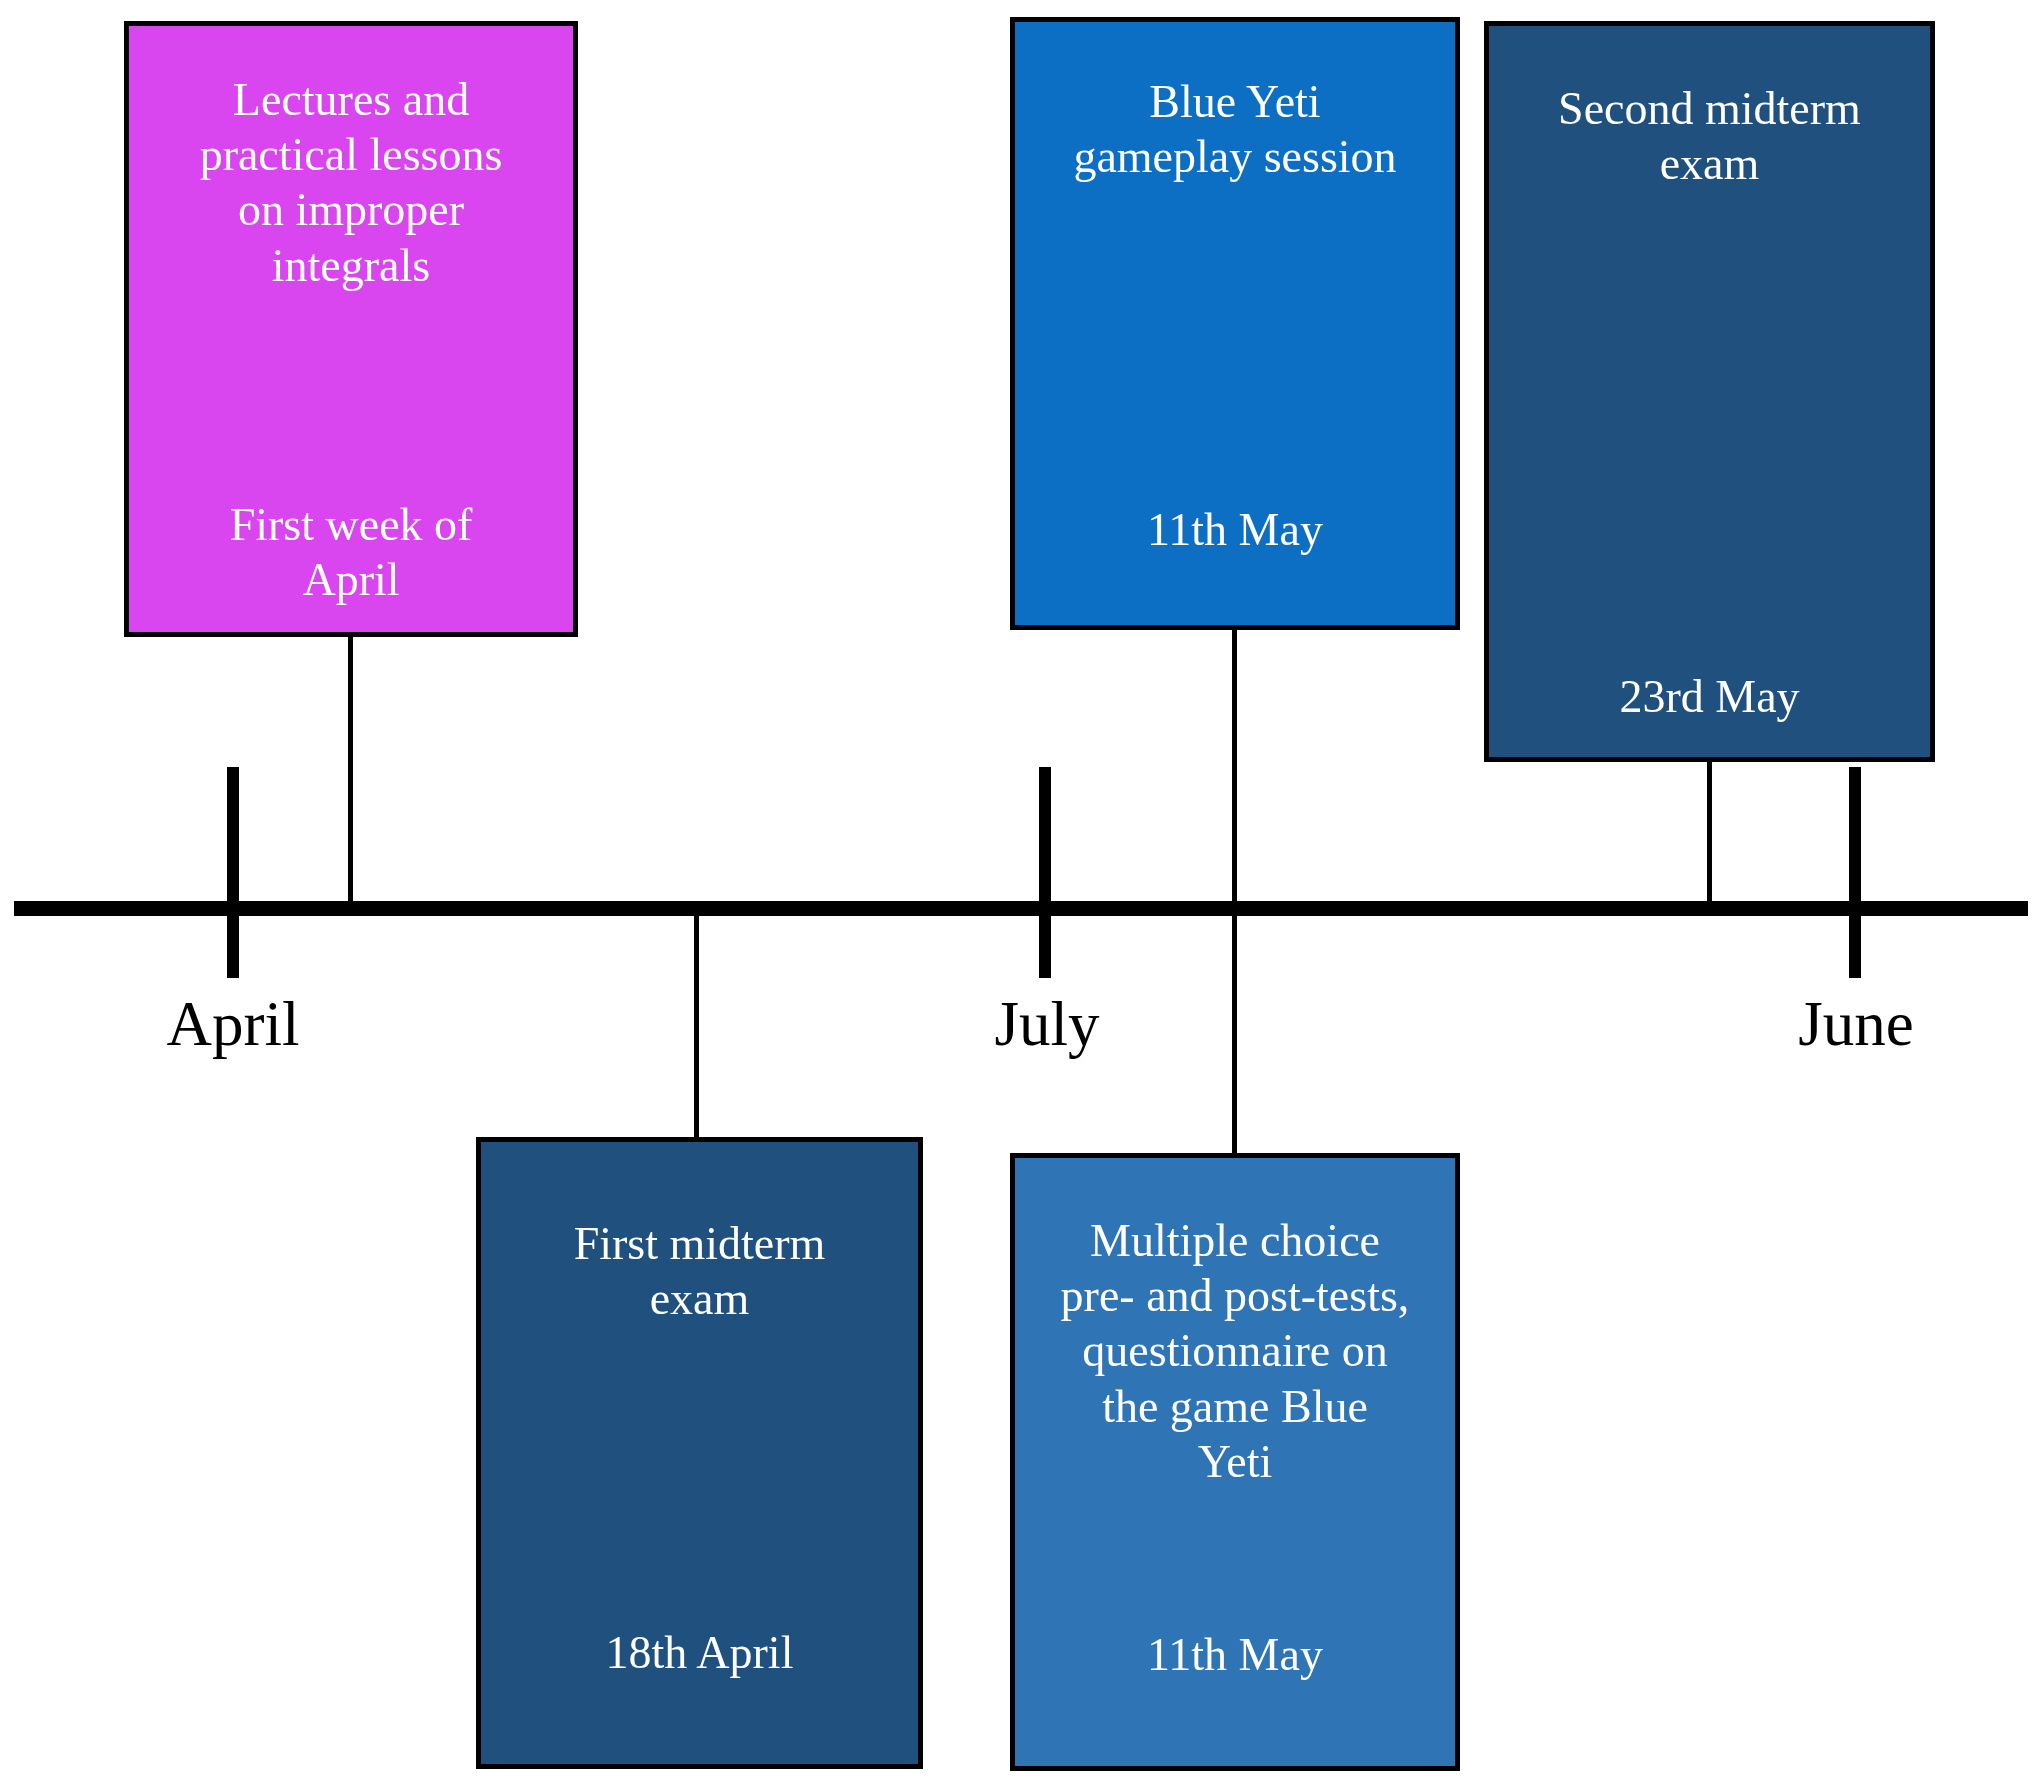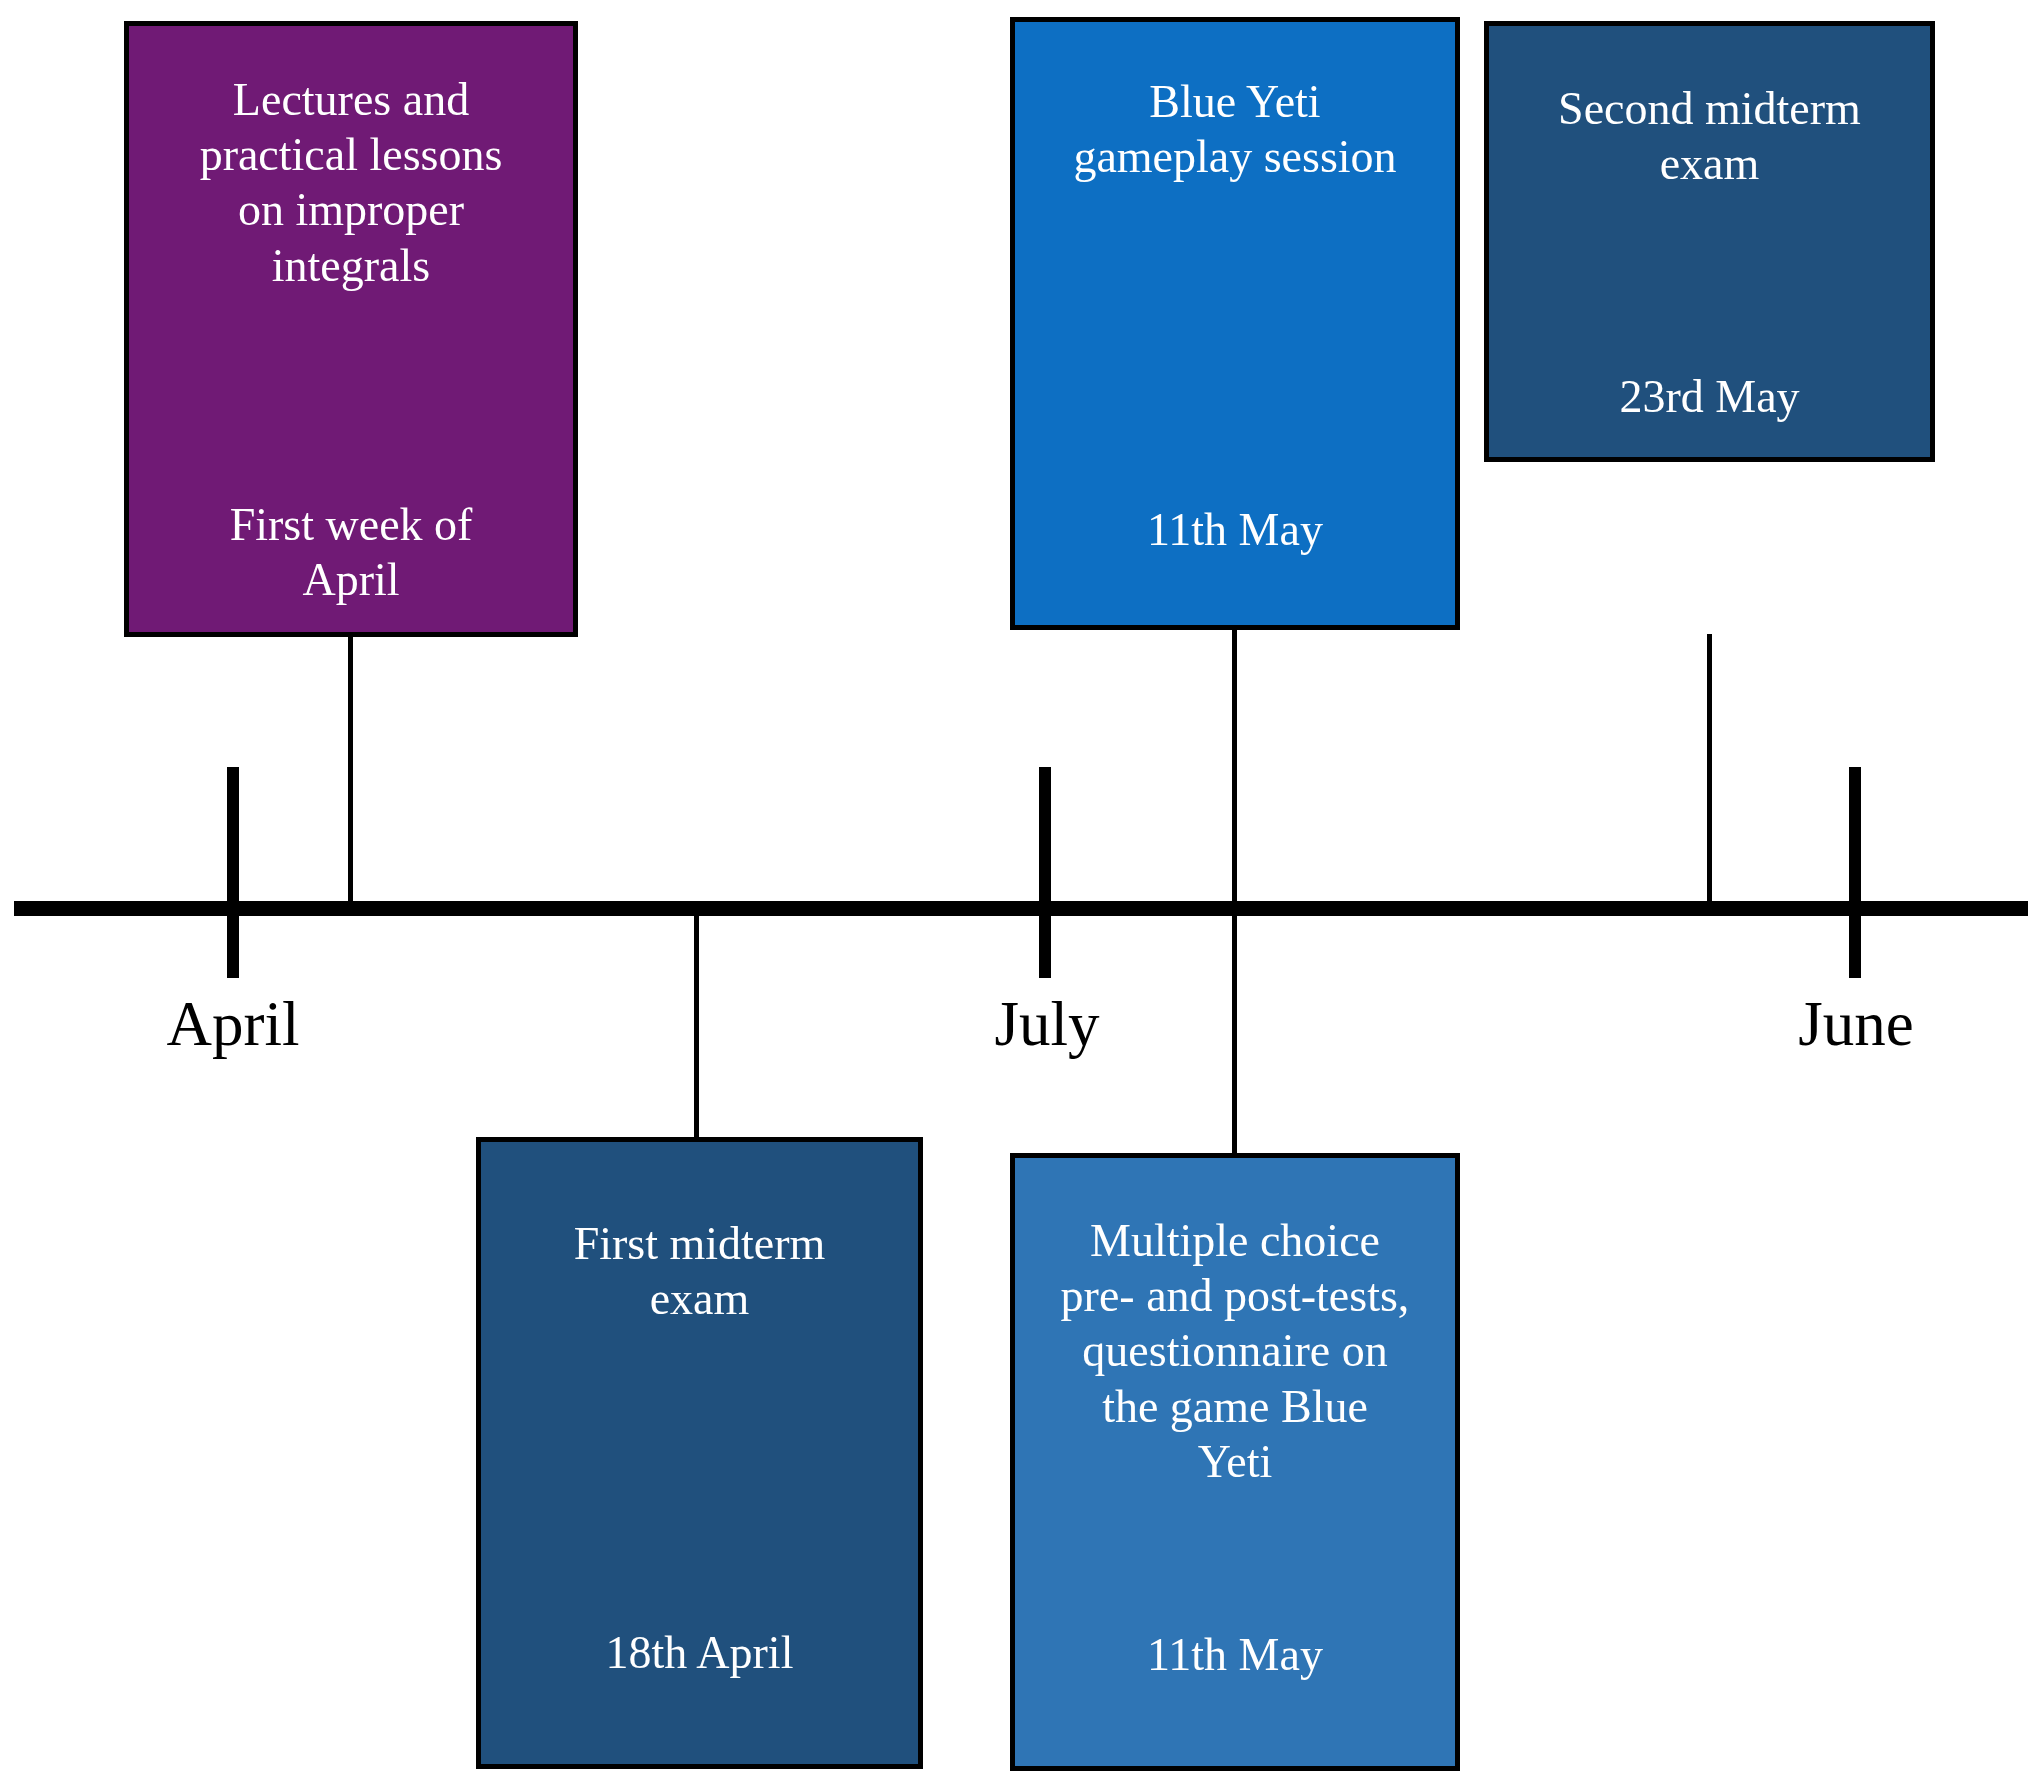--- a/index.html
+++ b/index.html
@@ -57,21 +57,21 @@
     color: #ffffff;
     font-size: 46px;
     line-height: 1.2;
   }
   .box-title, .box-date {
     white-space: pre-line;
     width: 100%;
   }
   .b-lectures       { left: 124px;  top: 21px;   width: 454px; height: 616px; }
   .b-blue-yeti      { left: 1010px; top: 17px;   width: 450px; height: 613px; }
-  .b-second-midterm { left: 1484px; top: 21px;   width: 451px; height: 441px; }
+  .b-second-midterm { left: 1484px; top: 21px;   width: 451px; height: 741px; }
   .b-first-midterm  { left: 476px;  top: 1137px; width: 447px; height: 632px; }
   .b-tests          { left: 1010px; top: 1153px; width: 450px; height: 618px; }
 
   .b-lectures       .box-title { padding-top: 46px; }
   .b-lectures       .box-date  { padding-bottom: 25px; }
   .b-blue-yeti      .box-title { padding-top: 52px; }
   .b-blue-yeti      .box-date  { padding-bottom: 68px; }
   .b-second-midterm .box-title { padding-top: 55px; }
   .b-second-midterm .box-date  { padding-bottom: 33px; }
   .b-first-midterm  .box-title { padding-top: 74px; }
@@ -103,21 +103,21 @@
 
   <div class="timeline"></div>
   <div class="tick t-april"></div>
   <div class="tick t-may"></div>
   <div class="tick t-june"></div>
 
   <div class="month m-april">April</div>
   <div class="month m-may">July</div>
   <div class="month m-june">June</div>
 
-  <div class="box b-lectures" style="background: #701a75;">
+  <div class="box b-lectures" style="background: #d946ef;">
     <div class="box-title">Lectures and
 practical lessons
 on improper
 integrals</div>
     <div class="box-date">First week of
 April</div>
   </div>
 
   <div class="box b-blue-yeti" style="background: rgb(13, 111, 195);">
     <div class="box-title">Blue Yeti

